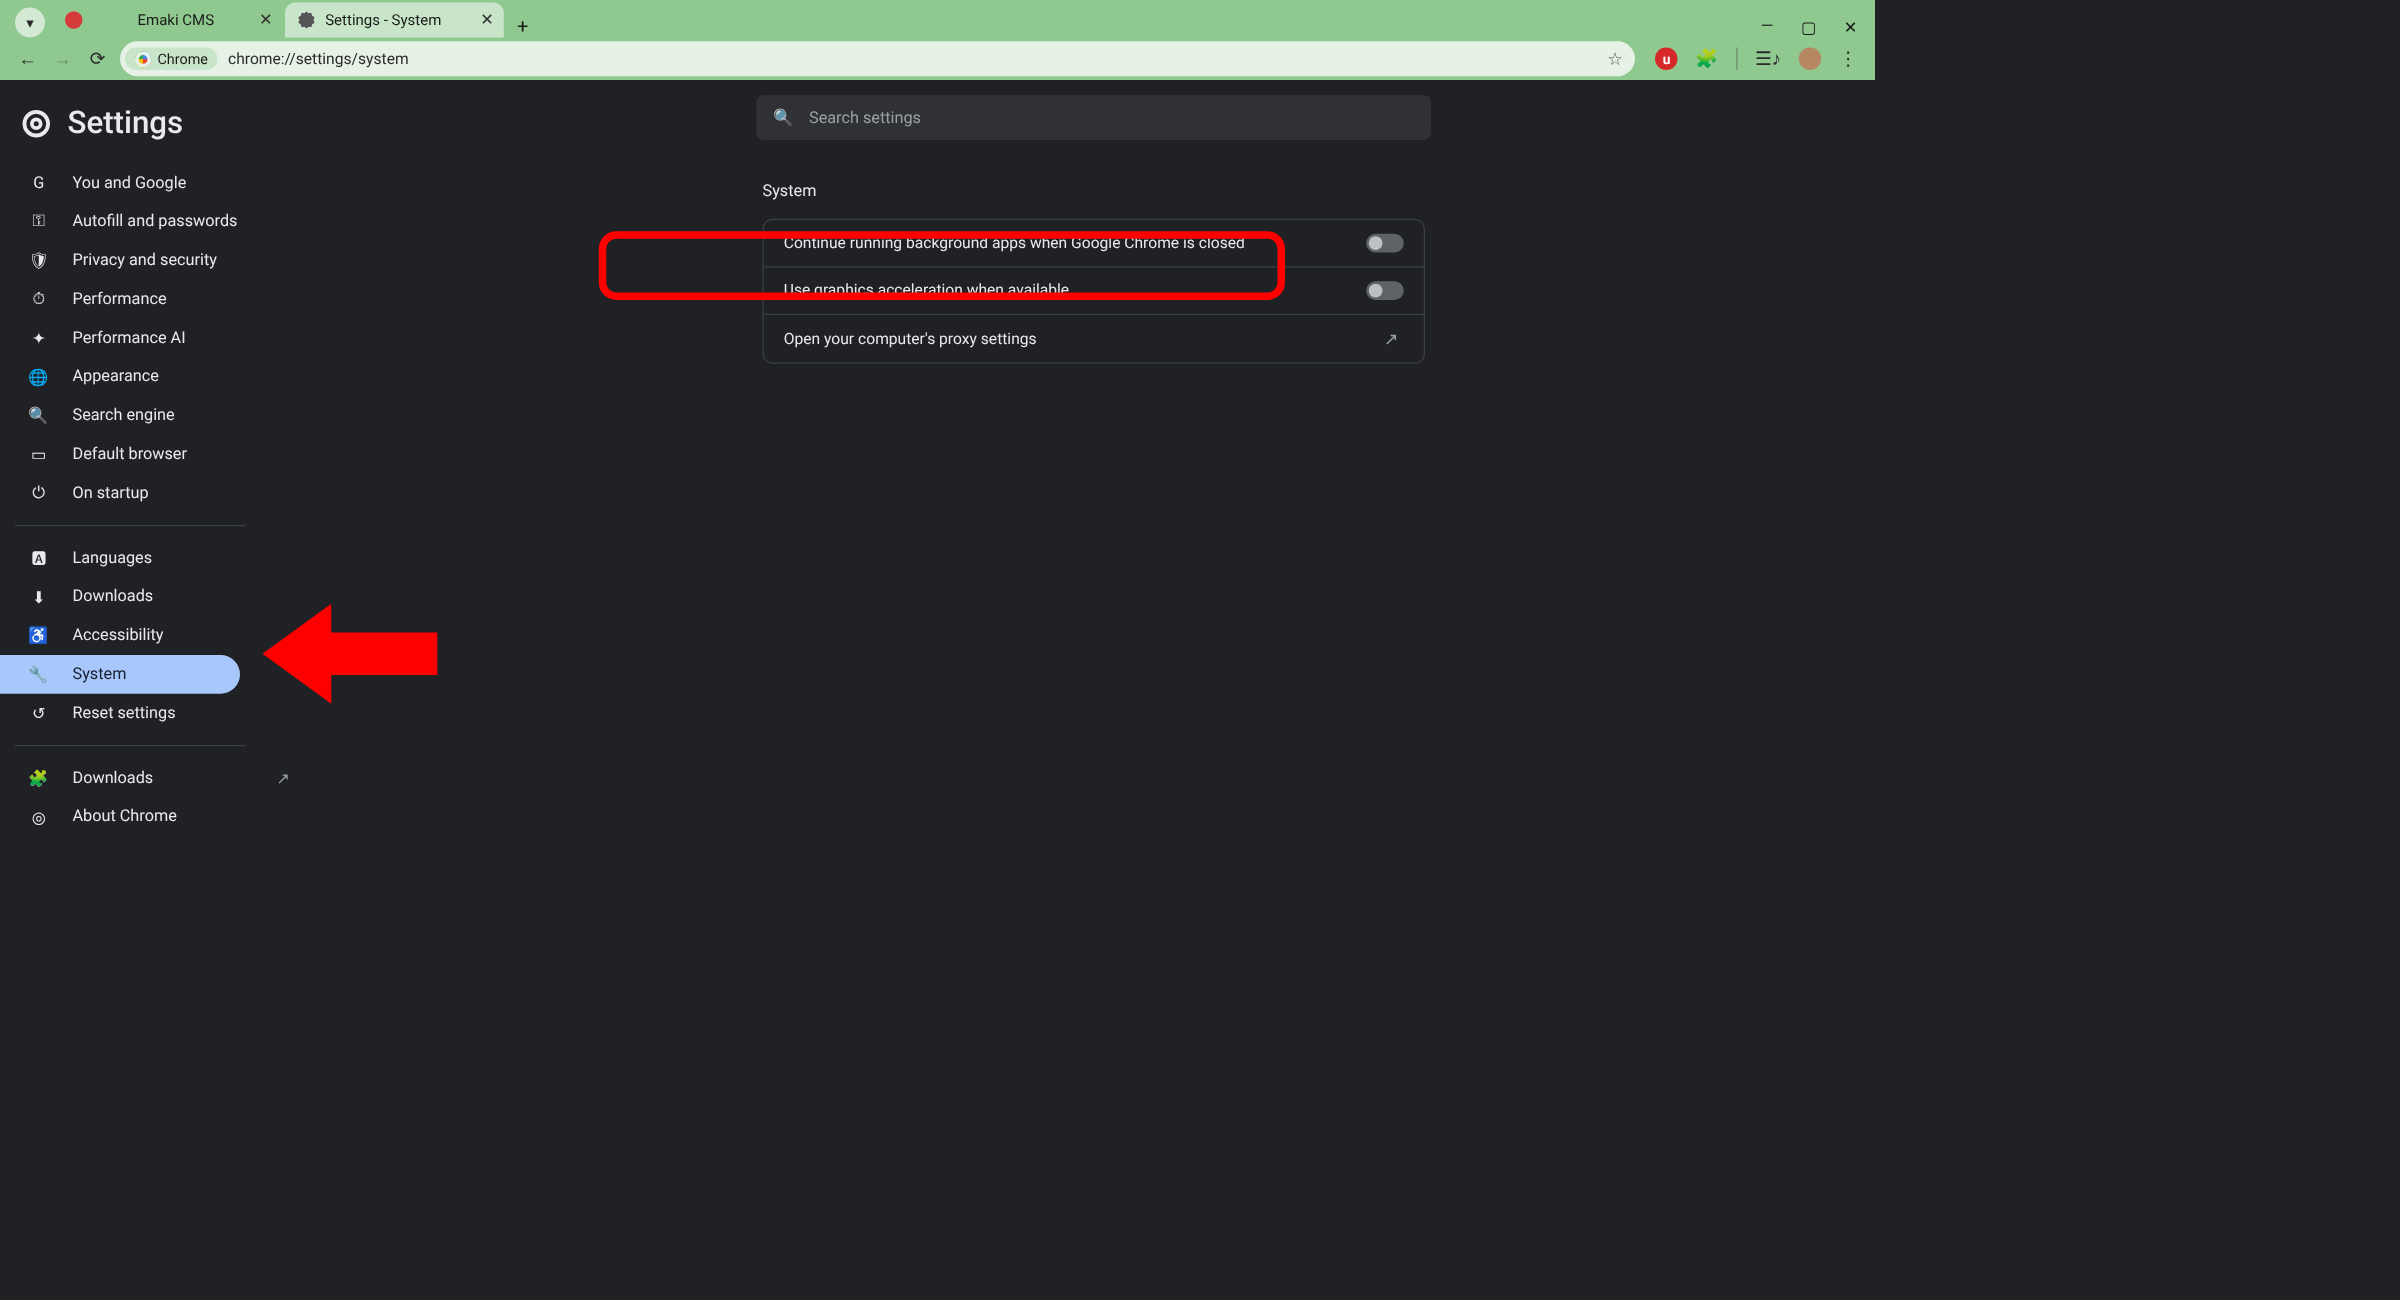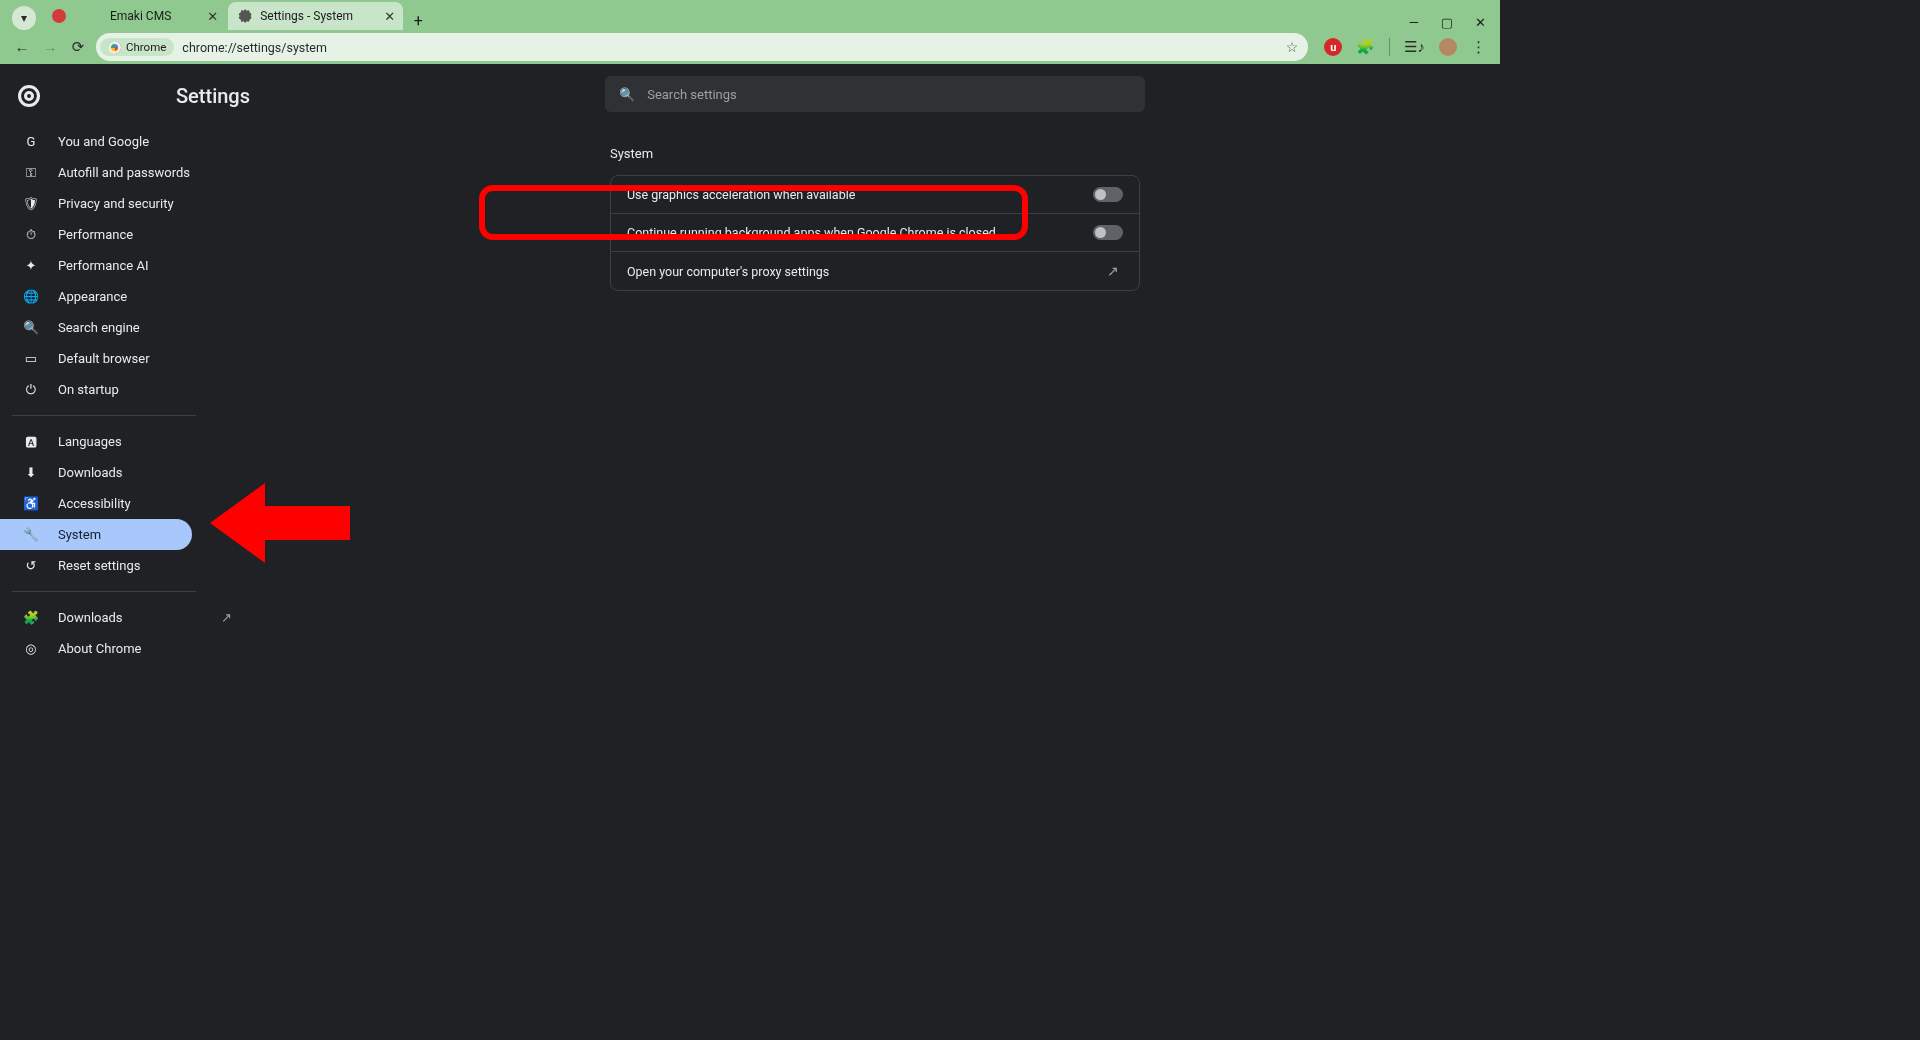--- a/index.html
+++ b/index.html
@@ -27,21 +27,21 @@
   .addr .chip .chrome-icon { width:13px; height:13px; display:inline-block; border-radius:50%; background: conic-gradient(#4285F4 0 90deg,#EA4335 90deg 180deg,#FBBC05 180deg 270deg,#34A853 270deg 360deg); box-shadow: inset 0 0 0 3px #e5f2e5; }
   .addr .star { margin-left:auto; color:#555; font-size:14px; }
   .tool-icons { display:flex; align-items:center; gap:14px; padding:0 6px 0 10px; color:#2b2b2b; font-size:15px; }
   .tool-icons .u-badge { width:18px; height:18px; border-radius:50%; background:#d62828; color:#fff; font-size:11px; font-weight:700; display:flex; align-items:center; justify-content:center; }
   .tool-icons .avatar { width:18px; height:18px; border-radius:50%; background:#b58863; }
   .tool-icons .sep { width:1px; height:18px; background:#6d8c6d; }
 
   
   .page { position:relative; display:flex; height: calc(812px - 64px); background:#202124; color:#e8eaed; }
   .sidebar { width: 250px; padding-top: 14px; }
-  .brand { display:flex; align-items:center; gap:14px; padding: 6px 0 18px 18px; font-size:20px; font-weight:500; color:#e8eaed;justify-content:space-between; }
+  .brand { display:flex; align-items:center; gap:14px; padding: 6px 0 18px 18px; font-size:25px; font-weight:500; color:#e8eaed; }
   .brand .chrome-mono { width:22px; height:22px; border-radius:50%; border:3px solid #e8eaed; box-shadow: inset 0 0 0 3px #202124, inset 0 0 0 6px #e8eaed; }
 
   .nav-item { display:flex; align-items:center; gap:18px; height:31px; padding-left:22px; font-size:13px; color:#e8eaed; border-radius: 0 16px 16px 0; margin-right:58px; }
   .nav-item.selected { background:#a8c7fa; color:#162033; }
   .nav-item .ext-icon { margin-left:auto; margin-right:-40px; color:#9aa0a6; font-size:13px; }
   .nav-sep { height:1px; background:#3c4043; margin: 10px 16px 10px 0; width: 184px; margin-left:12px; }
   .nav-item .ic { width:18px; text-align:center; font-size:13px; color:inherit; }
 
   .content { flex:1; display:flex; flex-direction:column; align-items:center; padding-top:12px; }
   .search { width:540px; height:36px; border-radius:6px; background:#303134; display:flex; align-items:center; padding:0 14px; gap:12px; color:#9aa0a6; font-size:13px; }
@@ -198,25 +198,25 @@
   <div class="content">
     <div class="search">
       <span>🔍</span>
       <span>Search settings</span>
     </div>
 
     <div class="section-title">System</div>
 
     <div class="card">
       <div class="row">
+        <span>Continue running background apps when Google Chrome is closed</span>
+        <span class="toggle"></span>
+      </div>
+      <div class="row">
         <span>Use graphics acceleration when available</span>
-        <span class="toggle"></span>
-      </div>
-      <div class="row">
-        <span>Continue running background apps when Google Chrome is closed</span>
         <span class="toggle"></span>
       </div>
       <div class="row">
         <span>Open your computer's proxy settings</span>
         <span class="open-icon">↗</span>
       </div>
     </div>
   </div>
 
   <div class="annot-box" style="left:479px; top:121px; width:549px; height:55px;"></div>

